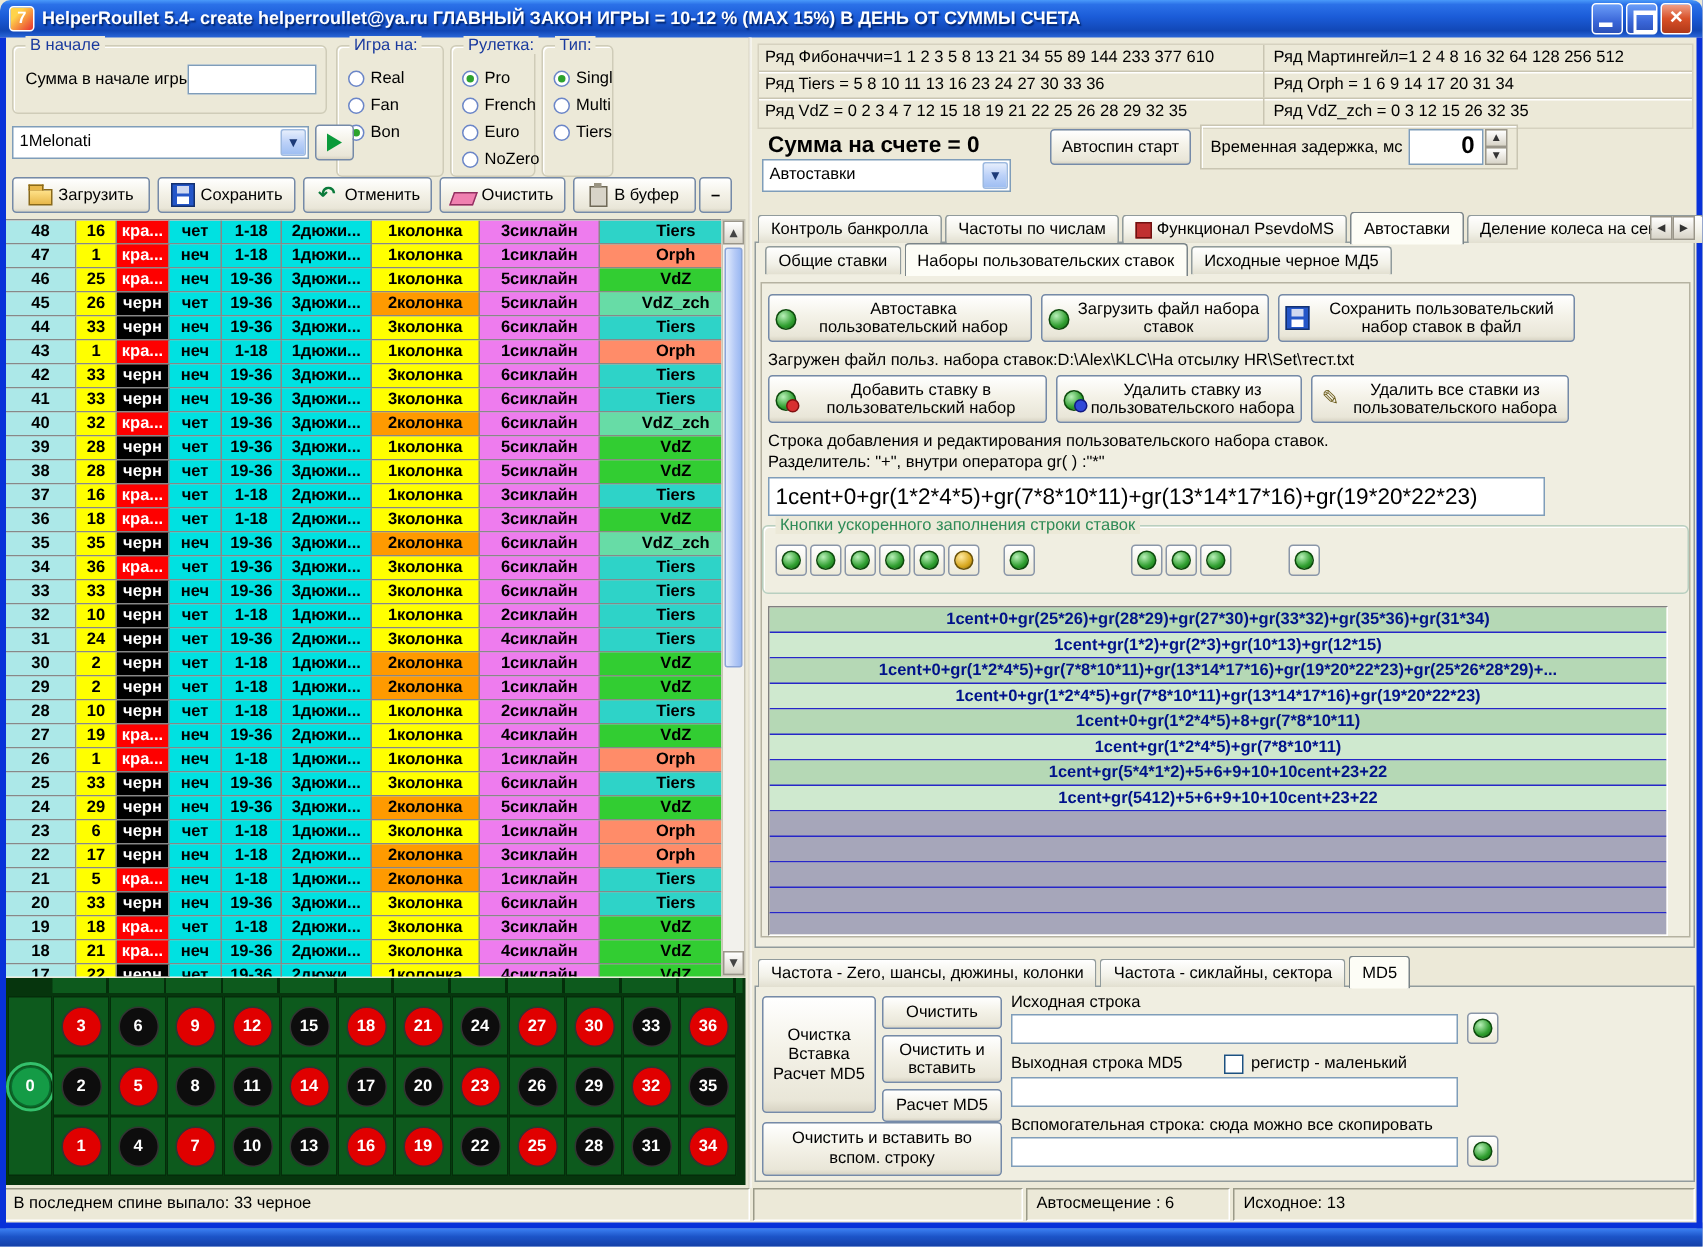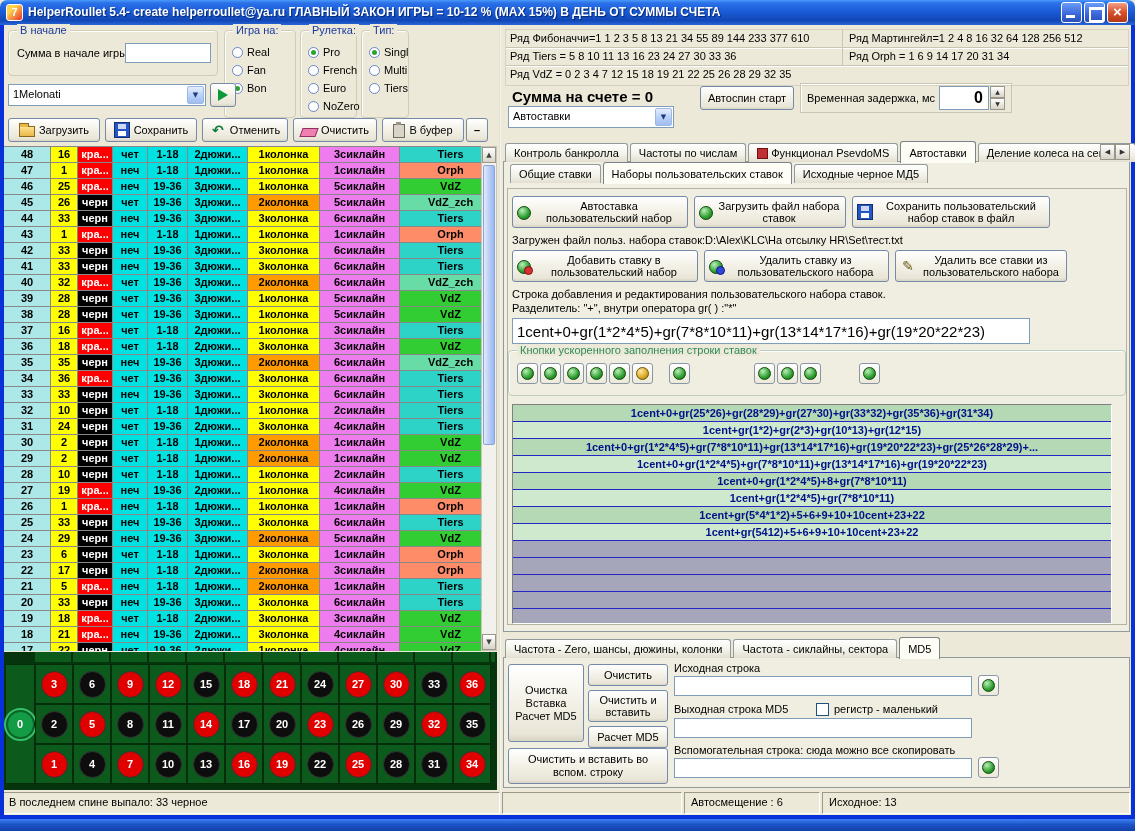--- a/index.html
+++ b/index.html
@@ -111,21 +111,21 @@
 .tsb{width:15px;height:16px;background:linear-gradient(#fff,#d8d4c8);border:1px solid #9a968a;font-size:7px;text-align:center;line-height:14px;color:#333;font-family:"DejaVu Sans",sans-serif}
 #mainPanel{position:absolute;left:503px;top:161px;width:627px;height:471px;border:1px solid #919b9c;background:#f0eee1}
 #subTabs{left:510px;top:168px;height:15px}
 #subPanel{position:absolute;left:507px;top:188px;width:620px;height:437px;border:1px solid #b5b2a1;background:#f0eee1}
 
 #abRow1{position:absolute;left:512px;top:196px;display:flex}
 #abRow2{position:absolute;left:512px;top:250px;display:flex}
 .abtn{height:32px;margin-right:6px;padding:2px 4px;line-height:12px}
 .alab{flex:1}
 #abRow1 .abtn:nth-child(1){width:176px}#abRow1 .abtn:nth-child(2){width:152px}#abRow1 .abtn:nth-child(3){width:198px}
-#abRow2 .abtn:nth-child(1){width:186px}#abRow2 .abtn:nth-child(2){width:185px}#abRow2 .abtn:nth-child(3){width:172px}
+#abRow2 .abtn:nth-child(1){width:186px}#abRow2 .abtn:nth-child(2){width:164px}#abRow2 .abtn:nth-child(3){width:172px}
 #abLoaded{position:absolute;left:512px;top:234px;white-space:nowrap}
 #abCap1{position:absolute;left:512px;top:288px;white-space:nowrap}
 #abCap2{position:absolute;left:512px;top:302px;white-space:nowrap}
 #abInput{position:absolute;left:512px;top:318px;width:518px;height:26px;font-size:15px}
 #quickGroup{left:508px;top:350px;width:618px;height:46px;border-color:#b8cfc0}
 .qlab{color:#2e8b57}
 #quickRow{position:absolute;left:8px;top:12px;display:flex;align-items:center}
 .qgrp{display:flex}
 .qgrp:nth-child(2){margin-left:14px}.qgrp:nth-child(3){margin-left:62px}.qgrp:nth-child(4){margin-left:36px}
 .chipbtn{width:21px;height:21px;background:linear-gradient(180deg,#fff,#ece9d8);border:1px solid #8a96a8;border-radius:3px;display:flex;align-items:center;justify-content:center;margin-right:2px;padding:0}
@@ -749,20 +749,21 @@
     <div class="irow">
       <span class="ic1">Ряд Фибоначчи=1 1 2 3 5 8 13 21 34 55 89 144 233 377 610</span>
       <span class="ic2">Ряд Мартингейл=1 2 4 8 16 32 64 128 256 512</span>
     </div>
     <div class="irow">
       <span class="ic1">Ряд Tiers = 5 8 10 11 13 16 23 24 27 30 33 36</span>
       <span class="ic2">Ряд Orph = 1 6 9 14 17 20 31 34</span>
     </div>
     <div class="irow">
       <span class="ic1">Ряд VdZ = 0 2 3 4 7 12 15 18 19 21 22 25 26 28 29 32 35</span>
+      <span class="ic2">Ряд VdZ_zch = 0 3 12 15 26 32 35</span>
     </div>
   </div>
   <div id="sumLabel">Сумма на счете = 0</div>
   <button id="autospinBtn" class="btn">Автоспин старт</button>
   <div id="delayGroup">
     <span id="delayLab">Временная задержка, мс</span>
     <div id="spinBox">0</div>
     <div id="spinArrows">
       <div class="spb">▲</div>
       <div class="spb">▼</div>

